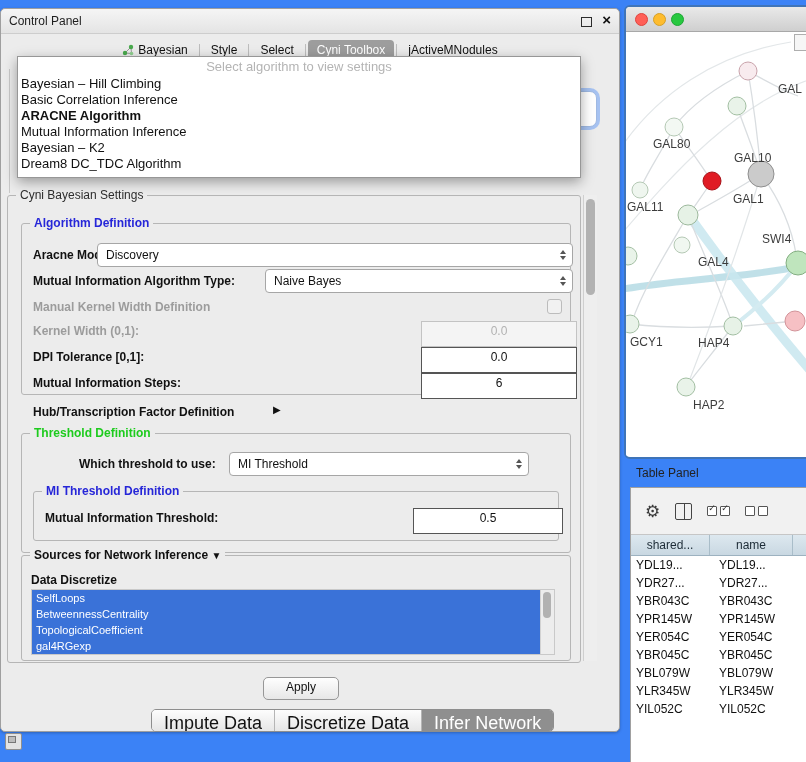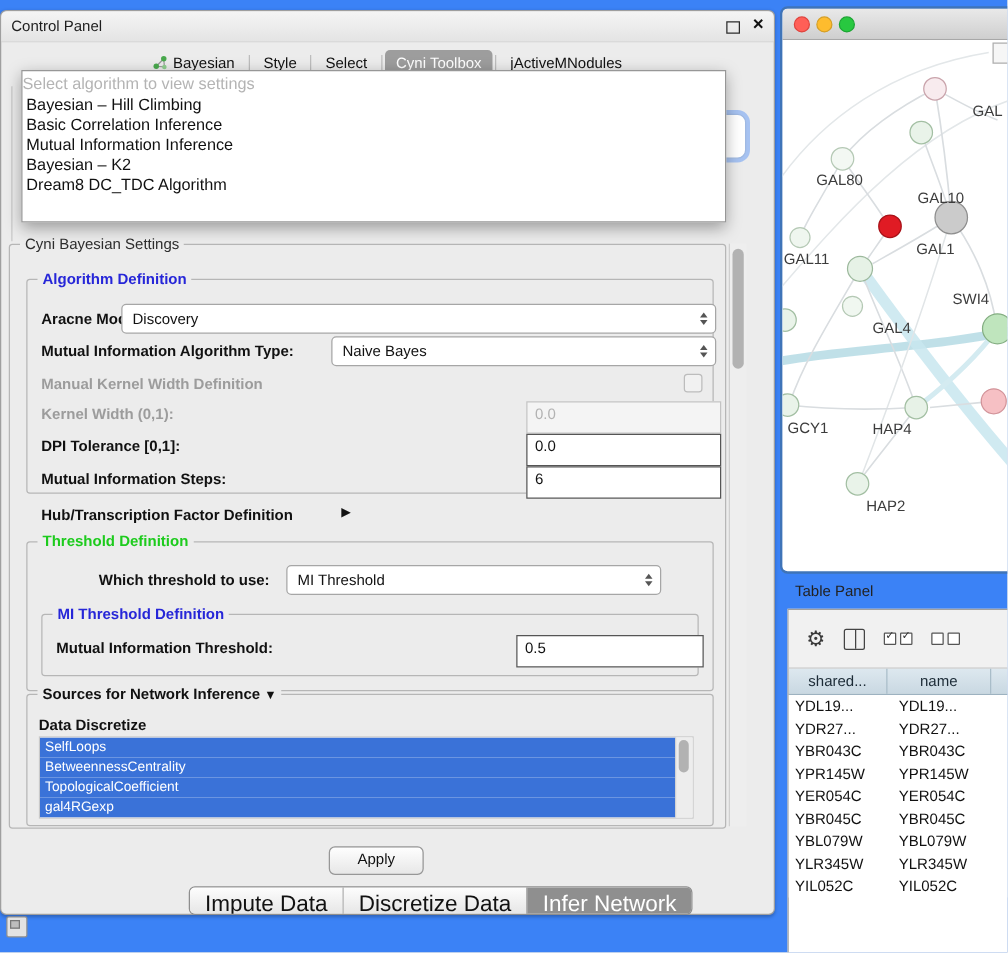--- a/index.html
+++ b/index.html
@@ -22,21 +22,21 @@
   .tab-icon{display:inline-block}
 
   
   .hidden-group-edge{position:absolute;left:8px;top:60px;height:124px;width:0;border-left:1px solid #c8c8c8;z-index:1}
   .hidden-combo{position:absolute;left:552px;top:82px;width:42px;height:34px;background:#fff;border:1px solid #9fb9e2;
     border-radius:7px;box-shadow:0 0 0 3px rgba(110,160,245,.55);z-index:5}
 
   
   .algo-popup{position:absolute;left:16px;top:47px;width:562px;height:118px;background:#fff;border:1px solid #979797;
     box-shadow:0 4px 12px rgba(0,0,0,.35);z-index:60;padding-top:2px}
-  .dd-placeholder{color:#b4b4b4;font-size:13px;height:17px;line-height:16px}
+  .dd-placeholder{text-align:center;color:#b4b4b4;font-size:13px;height:17px;line-height:16px}
   .dd-item{font-size:13px;line-height:16px;padding-left:3px;color:#111;white-space:nowrap}
   .dd-selected{font-weight:bold}
 
   
   .group{position:absolute;border:1px solid #b6b6b6;border-radius:3px}
   .gtitle{position:absolute;top:-8px;left:8px;background:#ececec;padding:0 4px;font-size:12px;white-space:nowrap}
   .gtitle.plain{color:#2e2e2e}
   .gtitle.blue{color:#2626d8;font-weight:bold}
   .gtitle.green{color:#1dcb1d;font-weight:bold}
   .gtitle.black{color:#111;font-weight:bold}
@@ -44,21 +44,21 @@
   .lbl{position:absolute;font-size:12px;font-weight:bold;color:#111;white-space:nowrap;line-height:14px}
   .lbl.disabled{color:#9c9c9c}
 
   .combo{position:absolute;background:#fff;border:1px solid #a6a6a6;border-radius:4px;font-size:12px;color:#111;
     display:flex;align-items:center;padding-left:8px}
   .combo .arrows{position:absolute;right:6px;top:50%;transform:translateY(-50%);display:flex;flex-direction:column;gap:2px}
   .combo .arrows i{display:block;width:0;height:0;border-left:3.5px solid transparent;border-right:3.5px solid transparent}
   .combo .arrows .up{border-bottom:4px solid #555}
   .combo .arrows .dn{border-top:4px solid #555}
 
-  .field{position:absolute;background:#fff;border:1px solid #555;font-size:12px;color:#111;text-align:left;
+  .field{position:absolute;background:#fff;border:1px solid #555;font-size:12px;color:#111;text-align:center;
     padding:2px 6px;line-height:14px}
   .field.disabled{background:#f4f4f4;color:#b2b2b2;border-color:#c3c3c3}
 
   .checkbox{position:absolute;width:13px;height:13px;border:1px solid #bcbcbc;border-radius:3px;background:#f1f1f1}
 
   .tri{font-size:10px;color:#111}
 
   
   .attr-list{position:absolute;background:#fff;border:1px solid #c9c9c9}
   .attr-items{position:absolute;left:0;top:0;right:13px;bottom:0;overflow:hidden}
@@ -150,20 +150,21 @@
       </div>
 
     <div class="hidden-group-edge"></div>
     <div class="hidden-combo"></div>
 
     <div class="algo-popup">
       <div class="dd-placeholder">Select algorithm to view settings</div>
       <div>
           <div class="dd-item">Bayesian – Hill Climbing</div>
           <div class="dd-item">Basic Correlation Inference</div>
+          <div class="dd-item dd-selected">ARACNE Algorithm</div>
           <div class="dd-item">Mutual Information Inference</div>
           <div class="dd-item">Bayesian – K2</div>
           <div class="dd-item">Dream8 DC_TDC Algorithm</div>
         </div>
     </div>
 
     <div class="vscroll">
       <div class="thumb"></div>
     </div>
 

